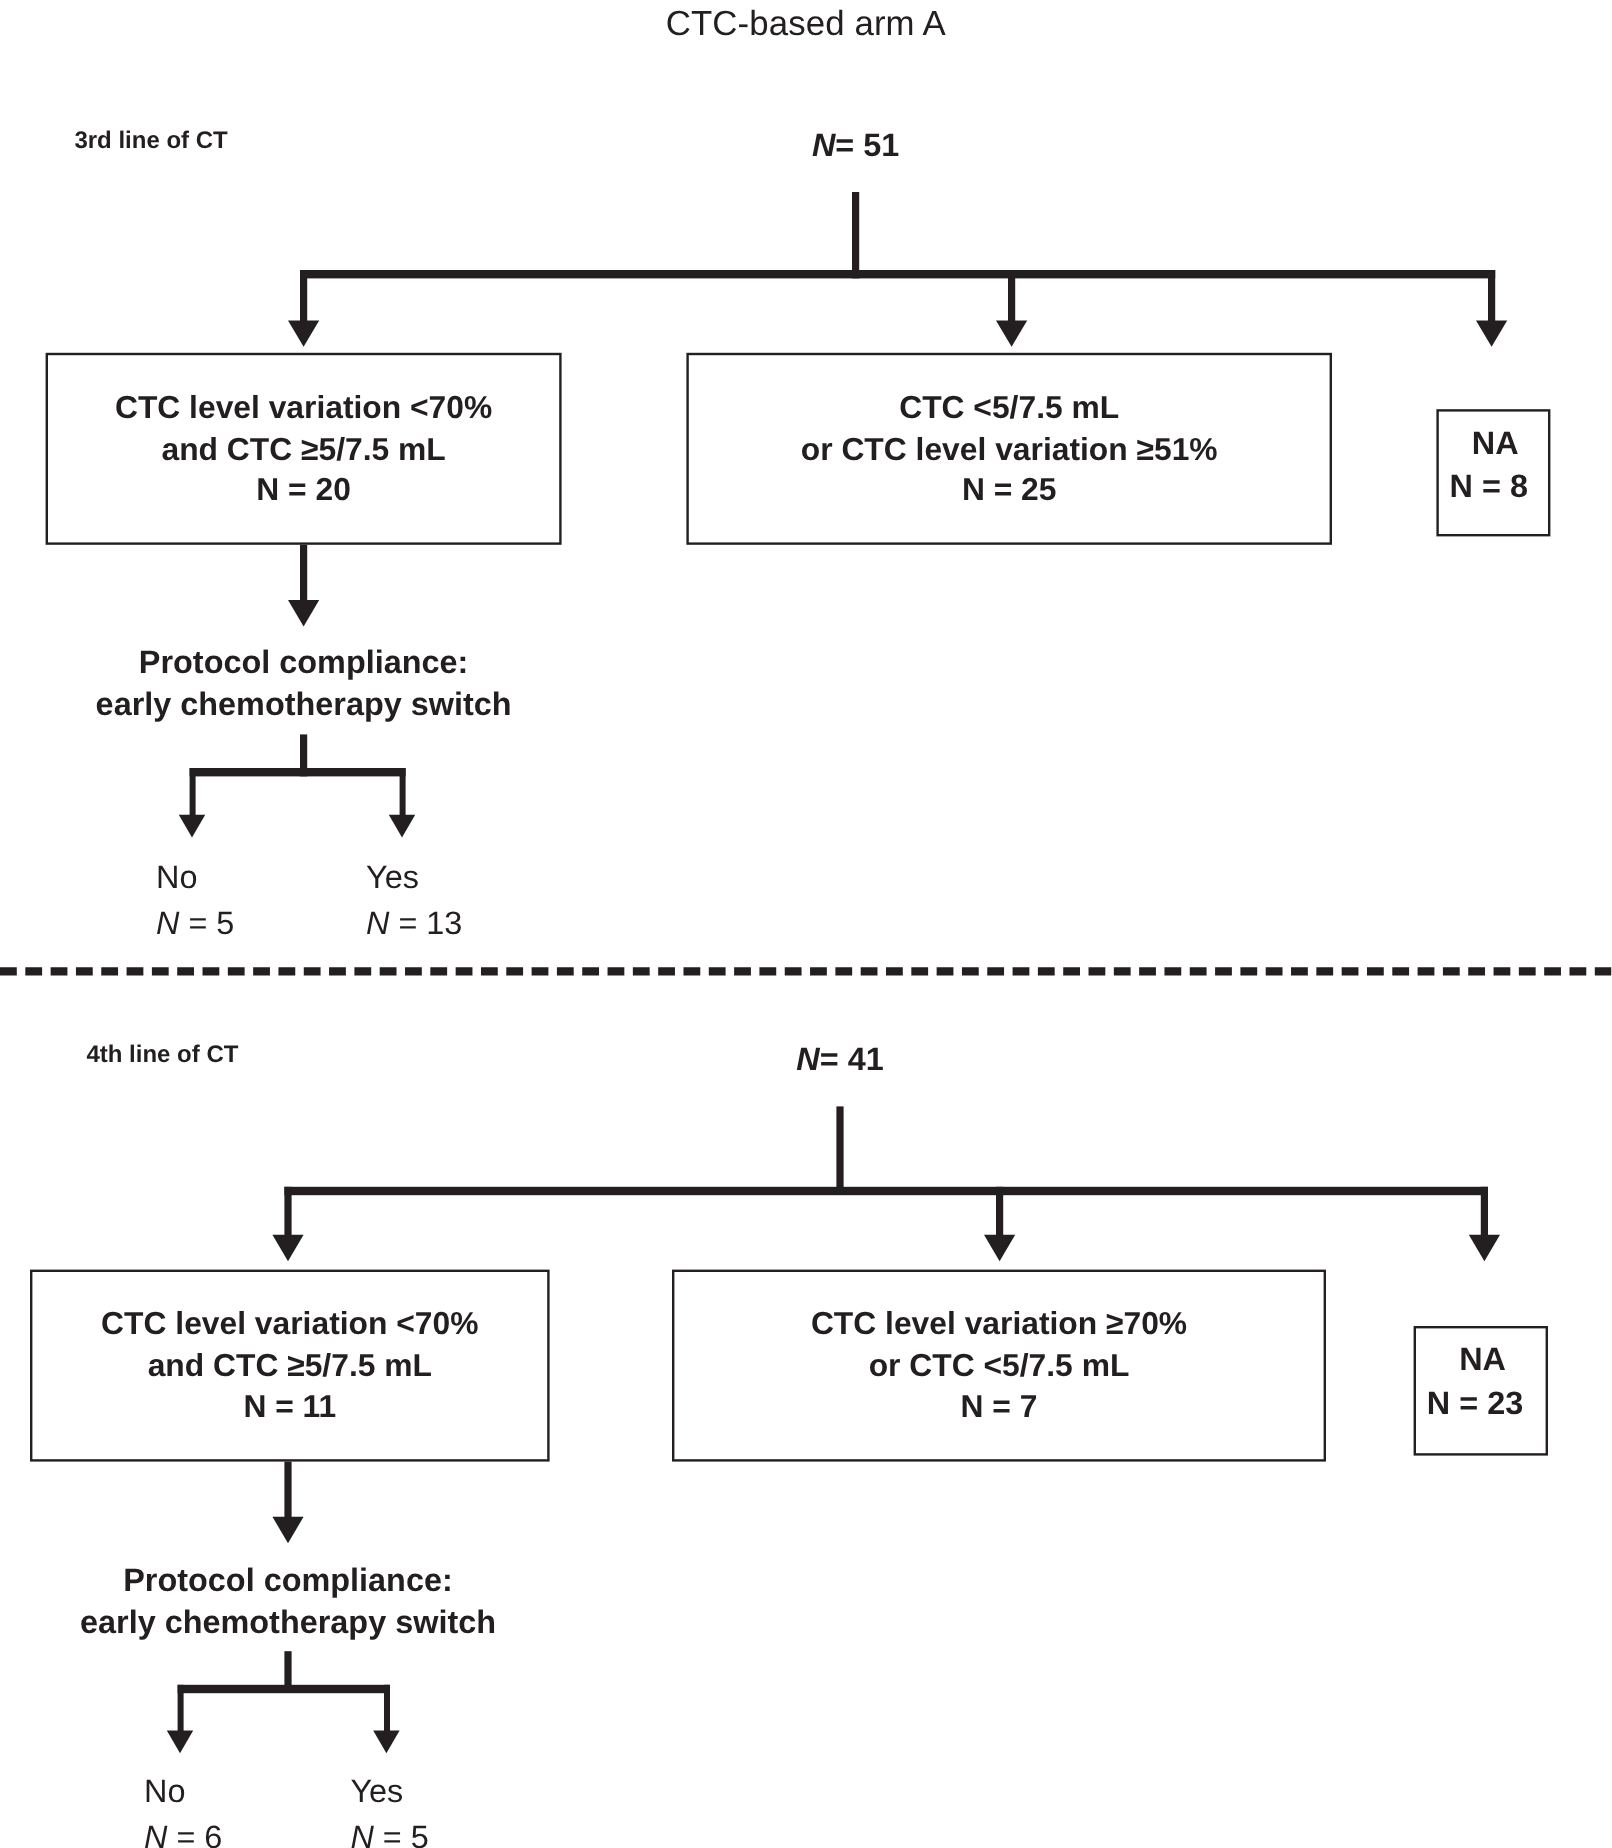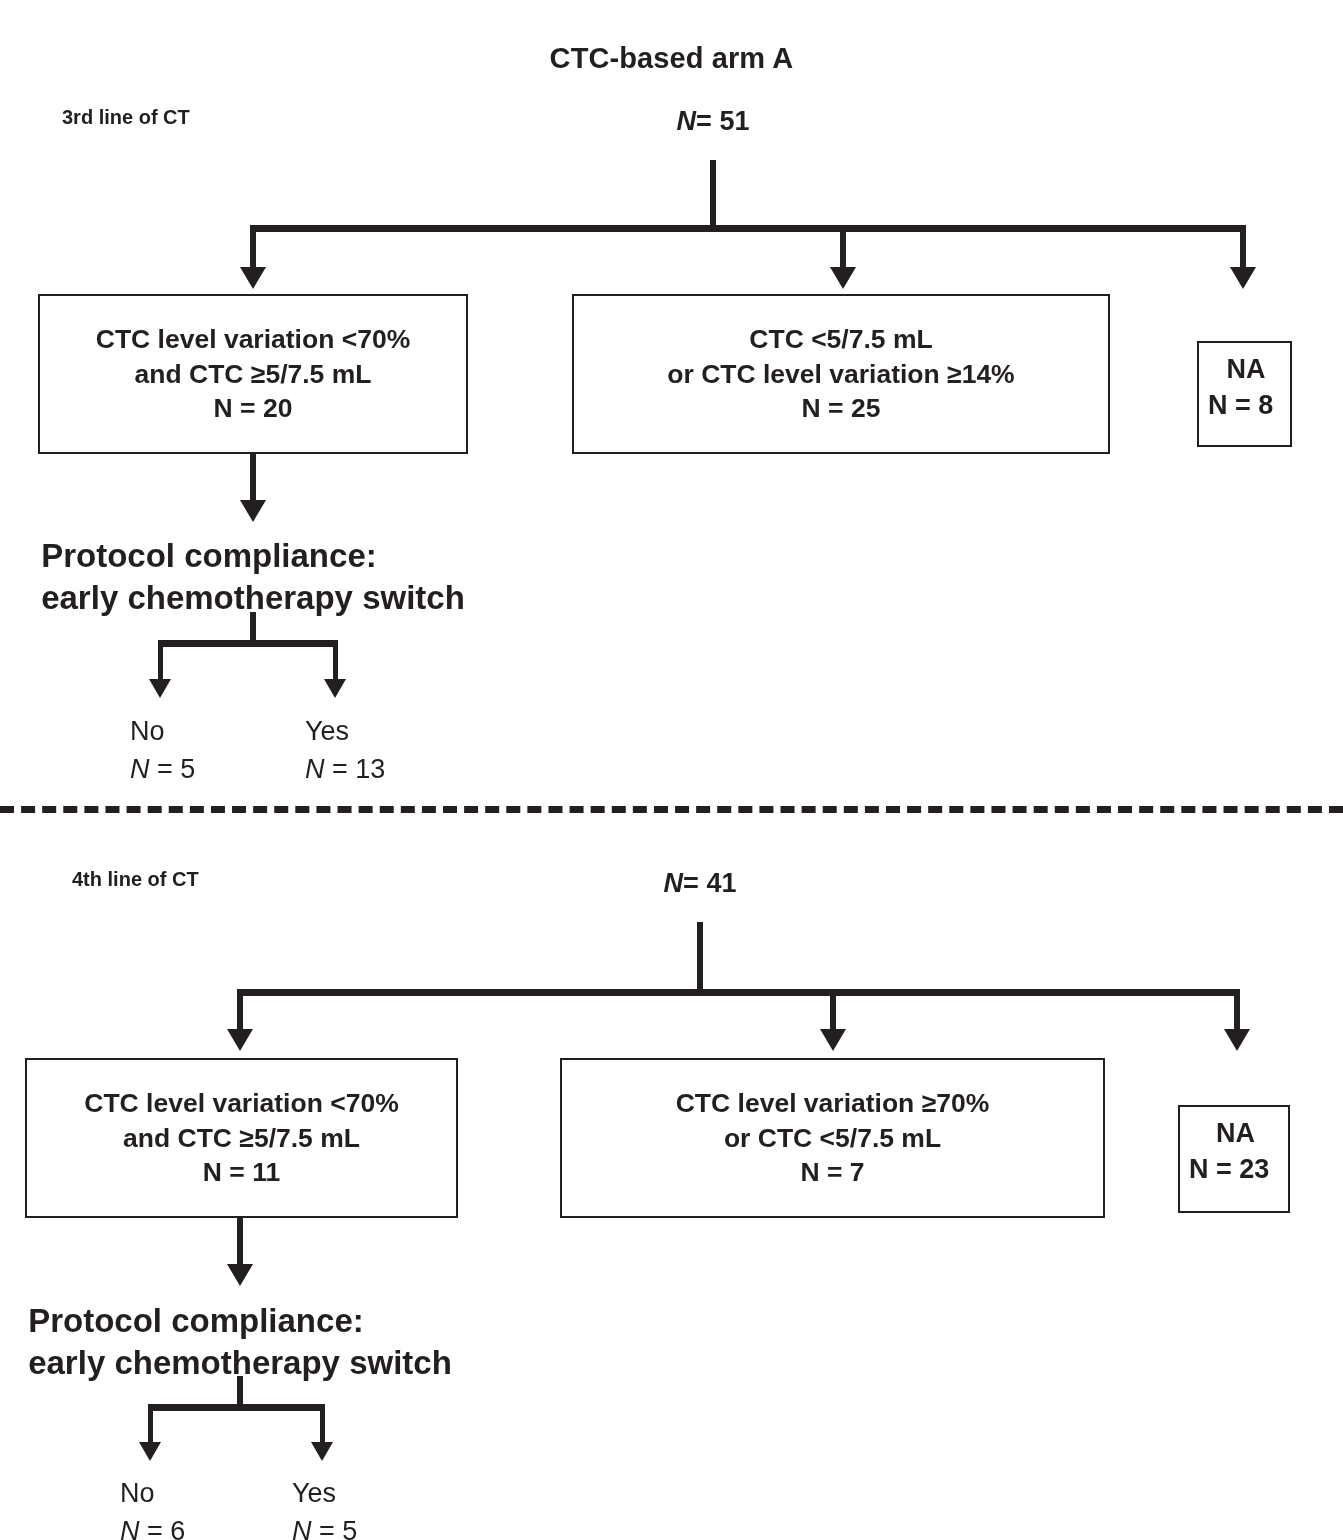--- a/index.html
+++ b/index.html
@@ -14,26 +14,25 @@
   #page {
     position: relative;
     width: 1343px;
     height: 1540px;
     background: #ffffff;
     overflow: hidden;
   }
   .abs { position: absolute; }
 
   .title {
-    font-weight: bold;
+    font-weight: normal;
     font-size: 29px;
     letter-spacing: 0.1px;
     white-space: nowrap;
     color: #231f20;
-    margin-top: 38px;
   }
   .section-label {
     font-weight: bold;
     font-size: 20px;
     white-space: nowrap;
     color: #231f20;
   }
   .nval {
     font-weight: bold;
     font-size: 27px;
@@ -79,23 +78,23 @@
     font-size: 27px;
     line-height: 1.42;
     color: #231f20;
     white-space: nowrap;
     text-align: left;
   }
   .leaf .it { font-style: italic; }
 
   .mid-label {
     font-weight: bold;
-    font-size: 33px;
+    font-size: 27px;
     line-height: 1.28;
-    text-align: left;
+    text-align: center;
     color: #231f20;
     white-space: nowrap;
   }
 
   
   .vline { background: #231f20; width: 6px; }
   .hline { background: #231f20; height: 7px; }
   .vline-thin { background: #231f20; width: 5px; }
 
   .arrowhead {
@@ -147,21 +146,21 @@
   <div class="abs box" style="left:38px; top:294px; width:430px; height:160px;">
     <div class="line">CTC level variation &lt;70%</div>
     <div class="line">and CTC ≥5/7.5 mL</div>
     <div class="line">
       <span class="it">N</span>&nbsp;=&nbsp;<span>20</span>
     </div>
   </div>
 
   <div class="abs box" style="left:572px; top:294px; width:538px; height:160px;">
     <div class="line">CTC &lt;5/7.5 mL</div>
-    <div class="line">or CTC level variation ≥14%</div>
+    <div class="line">or CTC level variation ≥51%</div>
     <div class="line">
       <span class="it">N</span>&nbsp;=&nbsp;<span>25</span>
     </div>
   </div>
 
   <div class="abs box na left-al" style="left:1197px; top:294px; width:95px; height:106px;">
     <div class="line na-label">NA</div>
     <div class="line">
       <span class="it">N</span>&nbsp;=&nbsp;<span>8</span>
     </div>

